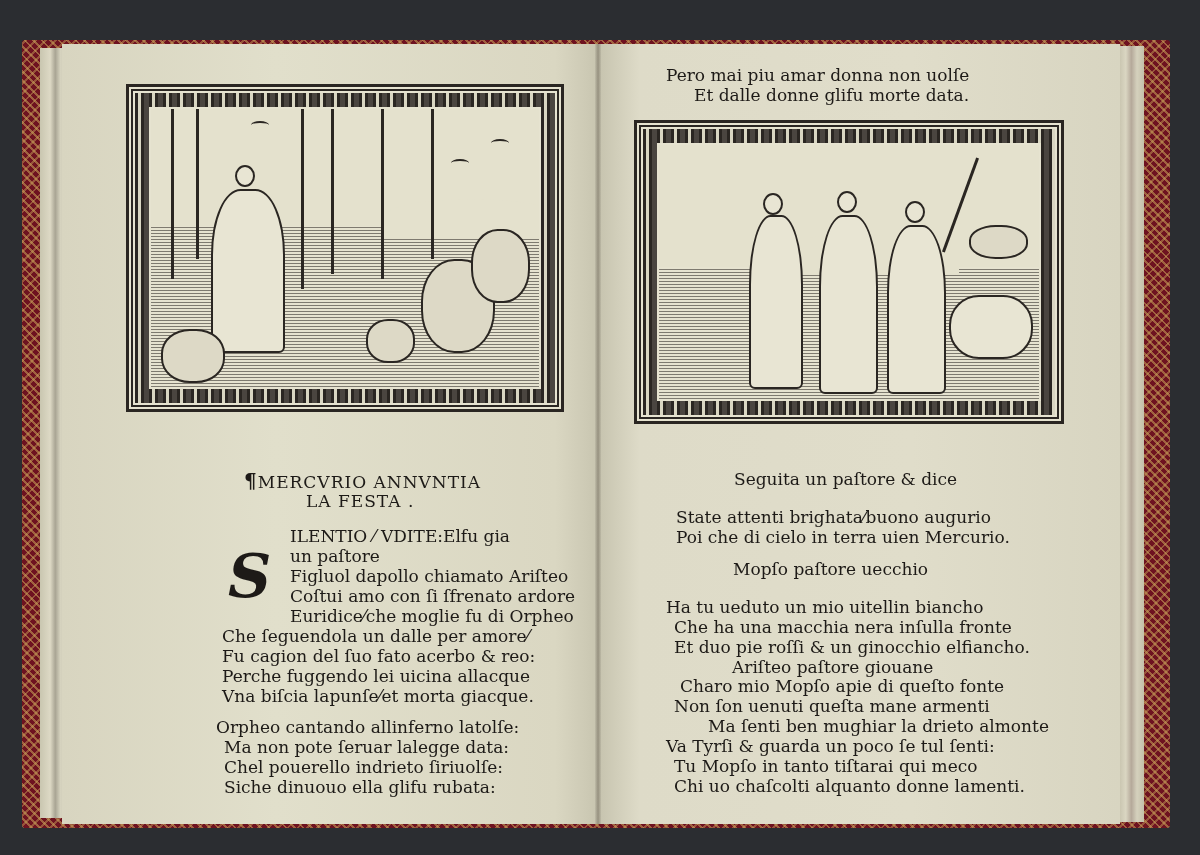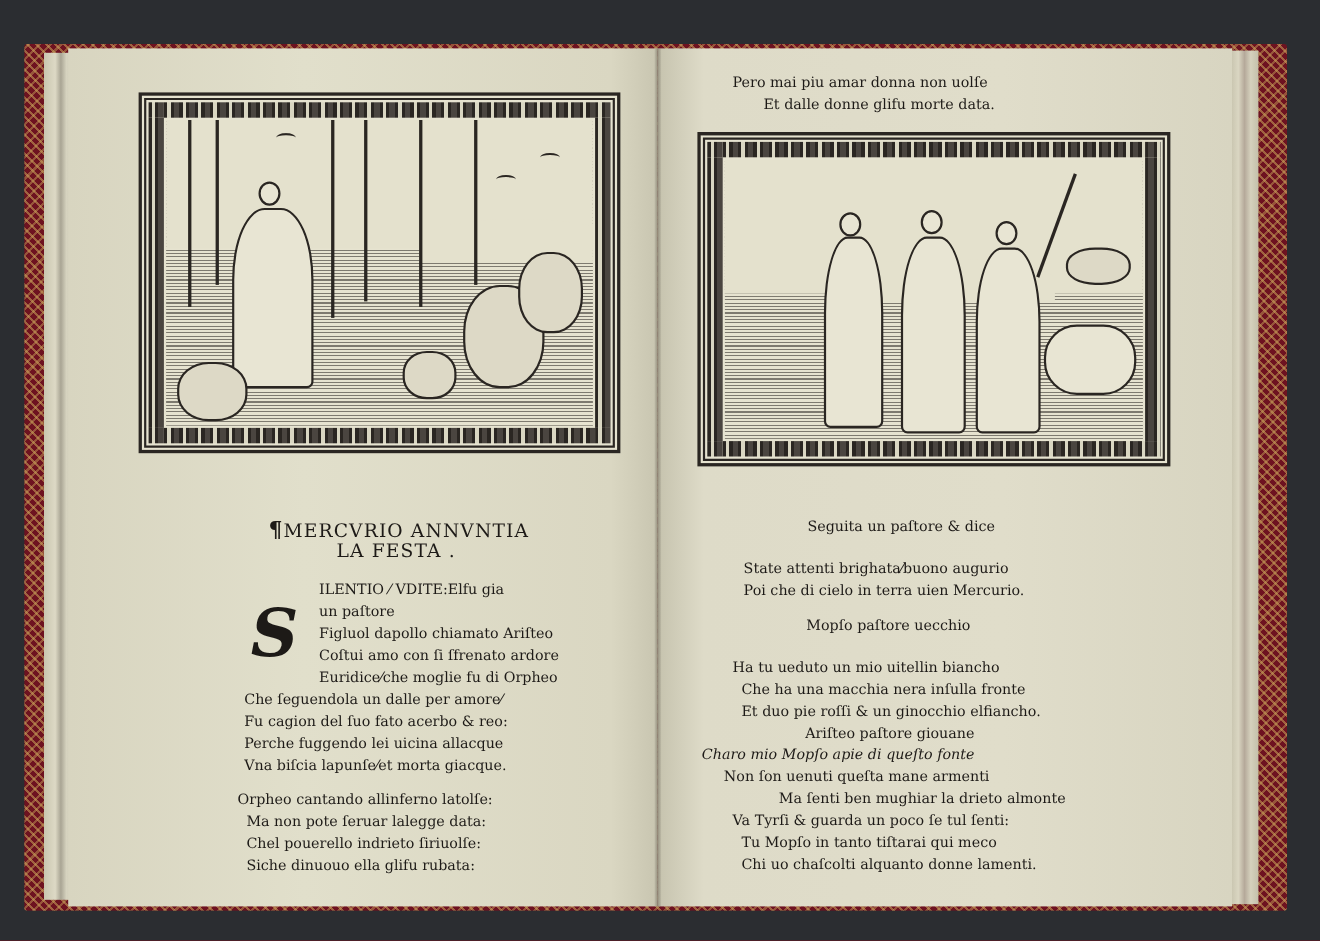--- a/index.html
+++ b/index.html
@@ -54,21 +54,21 @@
   .scene .sky { position: absolute; left: 0; right: 0; top: 0; height: 42%; background: #e4e1cd; }
   .scene .hill { position: absolute; background: #e4e1cd; border-radius: 50% 50% 0 0; }
   .scene .tree { position: absolute; width: 3px; background: #2a2622; }
   .scene .figure { position: absolute; background: #e8e5d3; border: 2px solid #2a2622; border-radius: 40% 40% 6px 6px; }
   .scene .head { position: absolute; width: 16px; height: 18px; background: #e8e5d3; border: 2px solid #2a2622; border-radius: 50%; }
   .scene .bird { position: absolute; width: 18px; height: 6px; border-top: 2px solid #2a2622; border-radius: 50% 50% 0 0; }
   .scene .animal { position: absolute; background: #ddd9c6; border: 2px solid #2a2622; border-radius: 45%; }
 
   .text { position: absolute; color: #1d1a17; font-family: "DejaVu Serif", serif; white-space: nowrap; }
   .heading { font-size: 17px; letter-spacing: 1px; line-height: 22px; }
-  .verse { font-size: 13px; line-height: 19.6px; }
+  .verse { font-size: 17px; line-height: 19.6px; }
   .dropcap {
     position: absolute; left: 228px; top: 546px; font-size: 60px; line-height: 60px;
     font-family: "DejaVu Serif", serif; font-style: italic; font-weight: bold; color: #1d1a17;
   }
   .pilcrow { font-size: 20px; font-weight: bold; }
 </style>
 </head>
 <body>
 
 <div class="cover"></div>
@@ -146,18 +146,18 @@
 
 <div class="text verse" style="left:734px; top:470px;">Seguita un paſtore &amp; dice</div>
 <div class="text verse" style="left:676px; top:508px;">State attenti brighata⁄buono augurio</div>
 <div class="text verse" style="left:676px; top:528px;">Poi che di cielo in terra uien Mercurio.</div>
 <div class="text verse" style="left:733px; top:560px;">Mopſo paſtore uecchio</div>
 
 <div class="text verse" style="left:666px; top:598px;">Ha tu ueduto un mio uitellin biancho</div>
 <div class="text verse" style="left:674px; top:618px;">Che ha una macchia nera inſulla fronte</div>
 <div class="text verse" style="left:674px; top:638px;">Et duo pie roſſi &amp; un ginocchio elfiancho.</div>
 <div class="text verse" style="left:732px; top:658px;">Ariſteo paſtore giouane</div>
-<div class="text verse" style="left:638px; top:677px;font-style:italic;">Charo mio Mopſo apie di queſto fonte</div>
-<div class="text verse" style="left:658px; top:697px;">Non ſon uenuti queſta mane armenti</div>
+<div class="text verse" style="left:680px; top:677px;">Charo mio Mopſo apie di queſto fonte</div>
+<div class="text verse" style="left:674px; top:697px;">Non ſon uenuti queſta mane armenti</div>
 <div class="text verse" style="left:708px; top:717px;">Ma ſenti ben mughiar la drieto almonte</div>
 <div class="text verse" style="left:666px; top:737px;">Va Tyrſi &amp; guarda un poco ſe tul ſenti:</div>
 <div class="text verse" style="left:674px; top:757px;">Tu Mopſo in tanto tiſtarai qui meco</div>
 <div class="text verse" style="left:674px; top:777px;">Chi uo chaſcolti alquanto donne lamenti.</div>
 
 </body></html>

